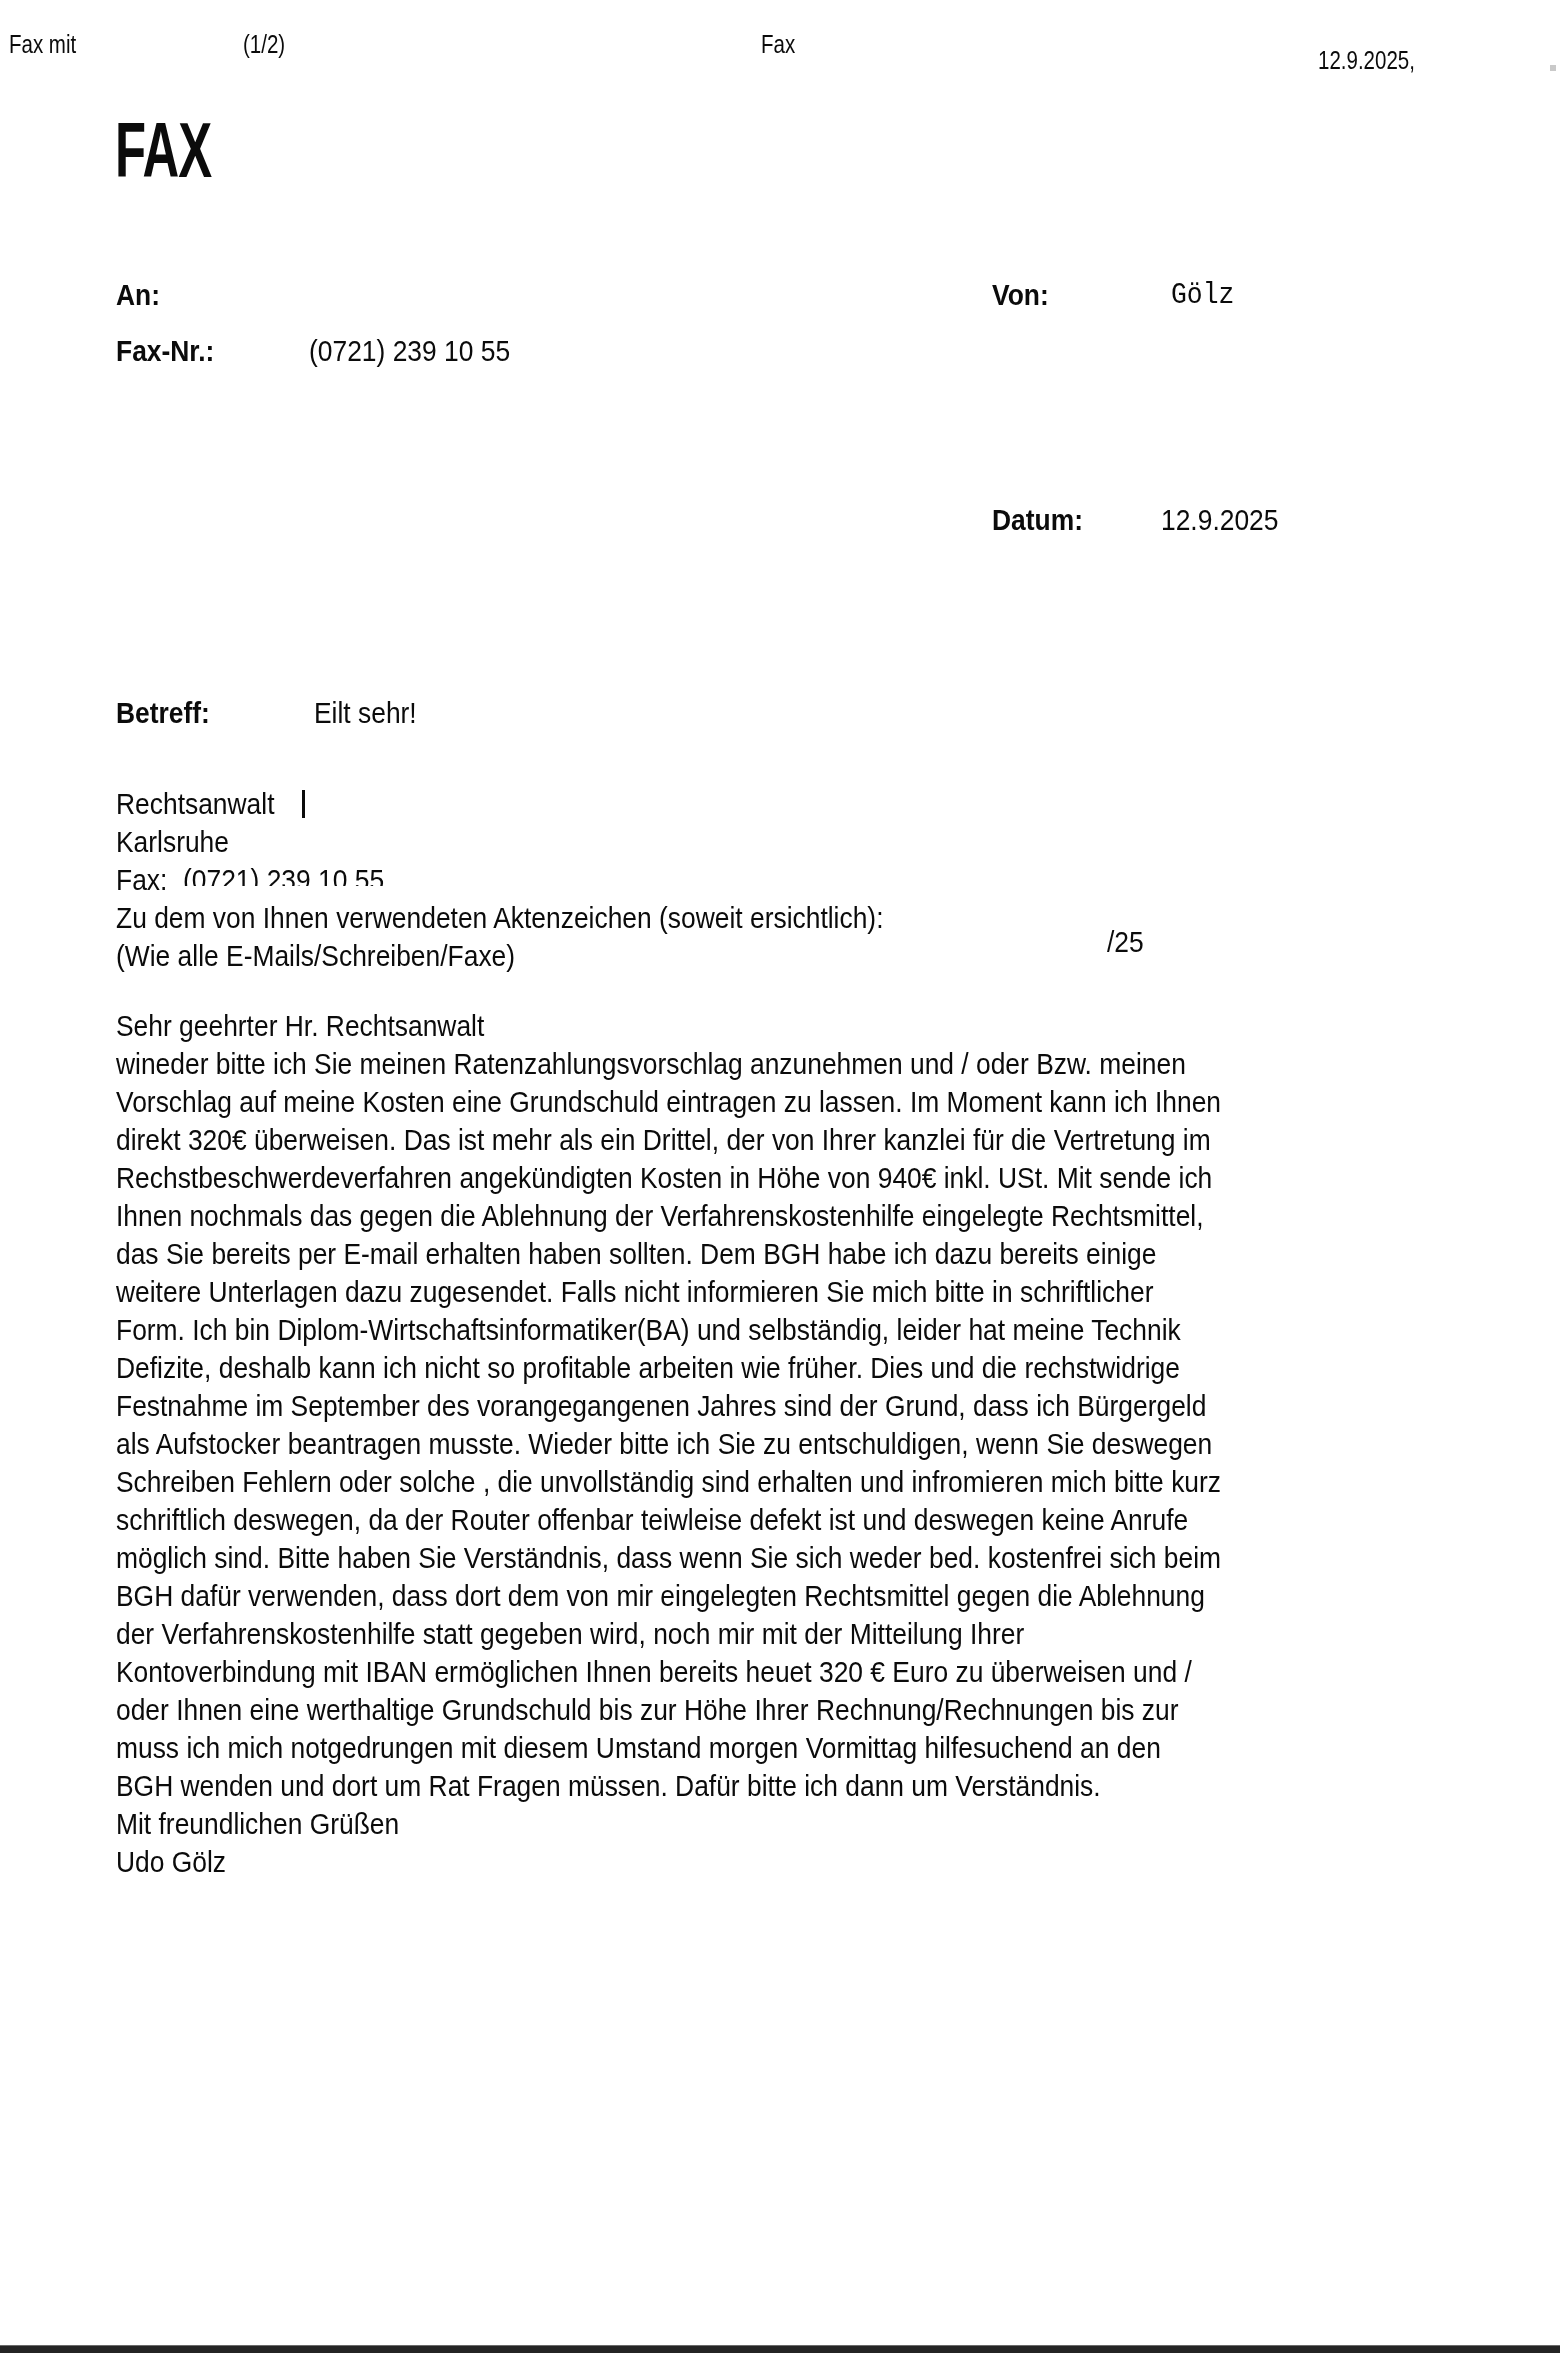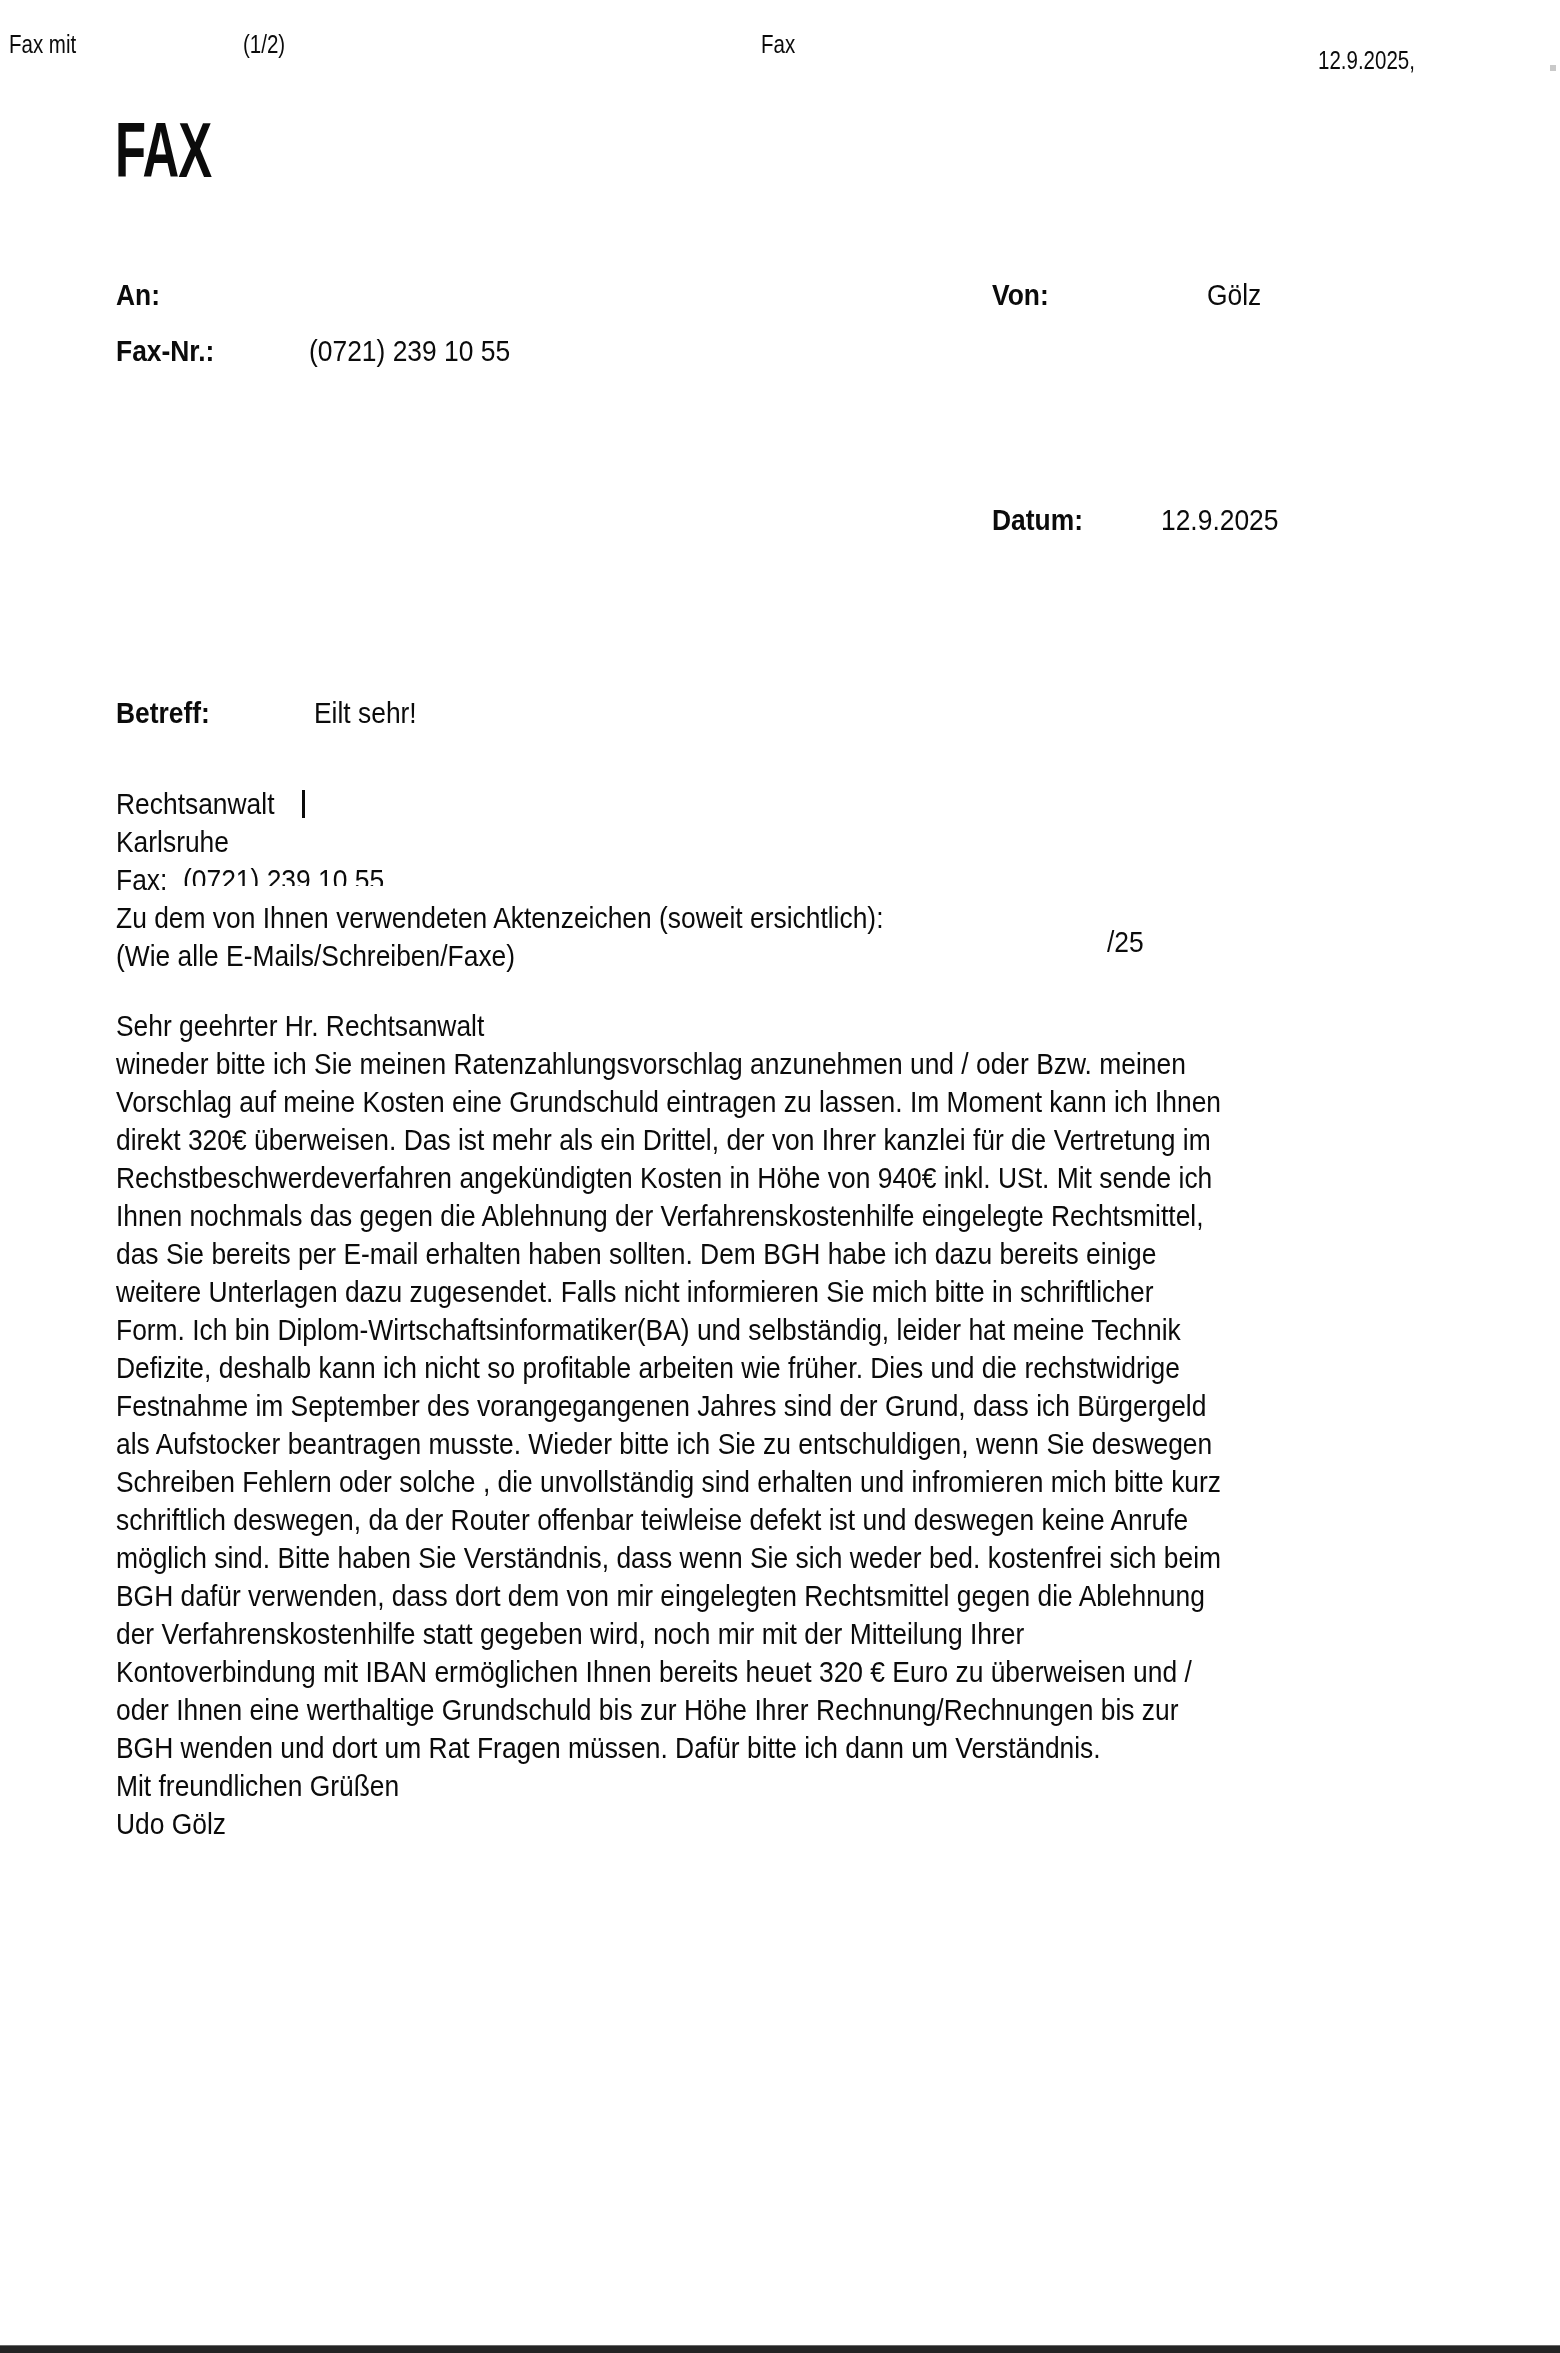--- a/index.html
+++ b/index.html
@@ -26,21 +26,21 @@
   .row .lbl{font-weight:700;}
   .pos{position:absolute;top:0;}
   .r-an{top:278px;}
   .r-faxnr{top:334px;}
   .r-datum{top:503px;}
   .r-betreff{top:696px;}
   .off0{left:0;}
   .off-betreff-val{left:198px;}
   .off-faxnr-val{left:193px;}
   .off-von{left:876px;}
-  .off-von-val{left:1091px;}
+  .off-von-val{left:1055px;font-family:Liberation Mono, monospace;}
   .off-datum-val{left:1045px;}
   
   .textflow{left:116px;top:785px;width:1444px;font-size:30px;line-height:38px;}
   .line{height:38px;white-space:nowrap;position:relative;}
   .clip-bottom{clip-path:inset(0 0 34% 0);}
   .partial-bar{display:inline-block;width:3.1px;height:28px;background:#0b0b0b;margin-left:6.3px;vertical-align:-3.8px;}
   .akz-value{position:absolute;left:991px;top:0;margin-top:24px;}
   .spacer{height:32px;}
   
   .scan-bar{left:0;bottom:0;width:1561px;height:8.2px;background:#242424;border-top:1.9px solid #6a6a6a;}
@@ -115,20 +115,21 @@
       <div class="line"><span class="cond">Defizite, deshalb kann ich nicht so profitable arbeiten wie früher. Dies und die rechstwidrige</span></div>
       <div class="line"><span class="cond">Festnahme im September des vorangegangenen Jahres sind der Grund, dass ich Bürgergeld</span></div>
       <div class="line"><span class="cond">als Aufstocker beantragen musste.  Wieder bitte ich Sie zu entschuldigen, wenn Sie deswegen</span></div>
       <div class="line"><span class="cond">Schreiben Fehlern oder solche , die unvollständig sind erhalten und infromieren mich bitte kurz</span></div>
       <div class="line"><span class="cond">schriftlich  deswegen, da der Router offenbar teiwleise defekt ist und deswegen keine Anrufe</span></div>
       <div class="line"><span class="cond">möglich sind. Bitte haben Sie Verständnis, dass wenn Sie sich weder bed. kostenfrei sich beim</span></div>
       <div class="line"><span class="cond">BGH dafür verwenden, dass dort dem von mir eingelegten Rechtsmittel gegen die Ablehnung</span></div>
       <div class="line"><span class="cond">der Verfahrenskostenhilfe statt gegeben wird, noch mir mit der Mitteilung Ihrer</span></div>
       <div class="line"><span class="cond">Kontoverbindung mit IBAN ermöglichen Ihnen bereits heuet 320 €  Euro zu überweisen und /</span></div>
       <div class="line"><span class="cond">oder Ihnen eine werthaltige Grundschuld bis zur Höhe Ihrer Rechnung/Rechnungen bis zur</span></div>
+      <div class="line"><span class="cond">muss ich mich notgedrungen mit diesem Umstand morgen Vormittag hilfesuchend an den</span></div>
       <div class="line"><span class="cond">BGH wenden und dort um Rat Fragen müssen. Dafür bitte ich dann um Verständnis.</span></div>
       <div class="line"><span class="cond">Mit freundlichen Grüßen</span></div>
       <div class="line"><span class="cond">Udo Gölz</span></div>
     </div>
 </div>
 
 <div class="abs scan-bar"></div>
 
 
 </body></html>

